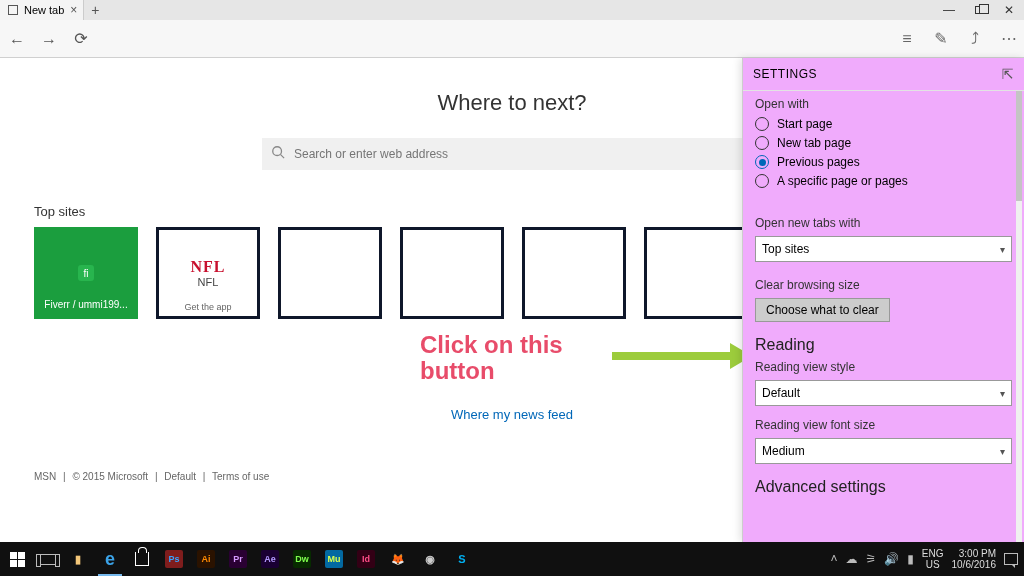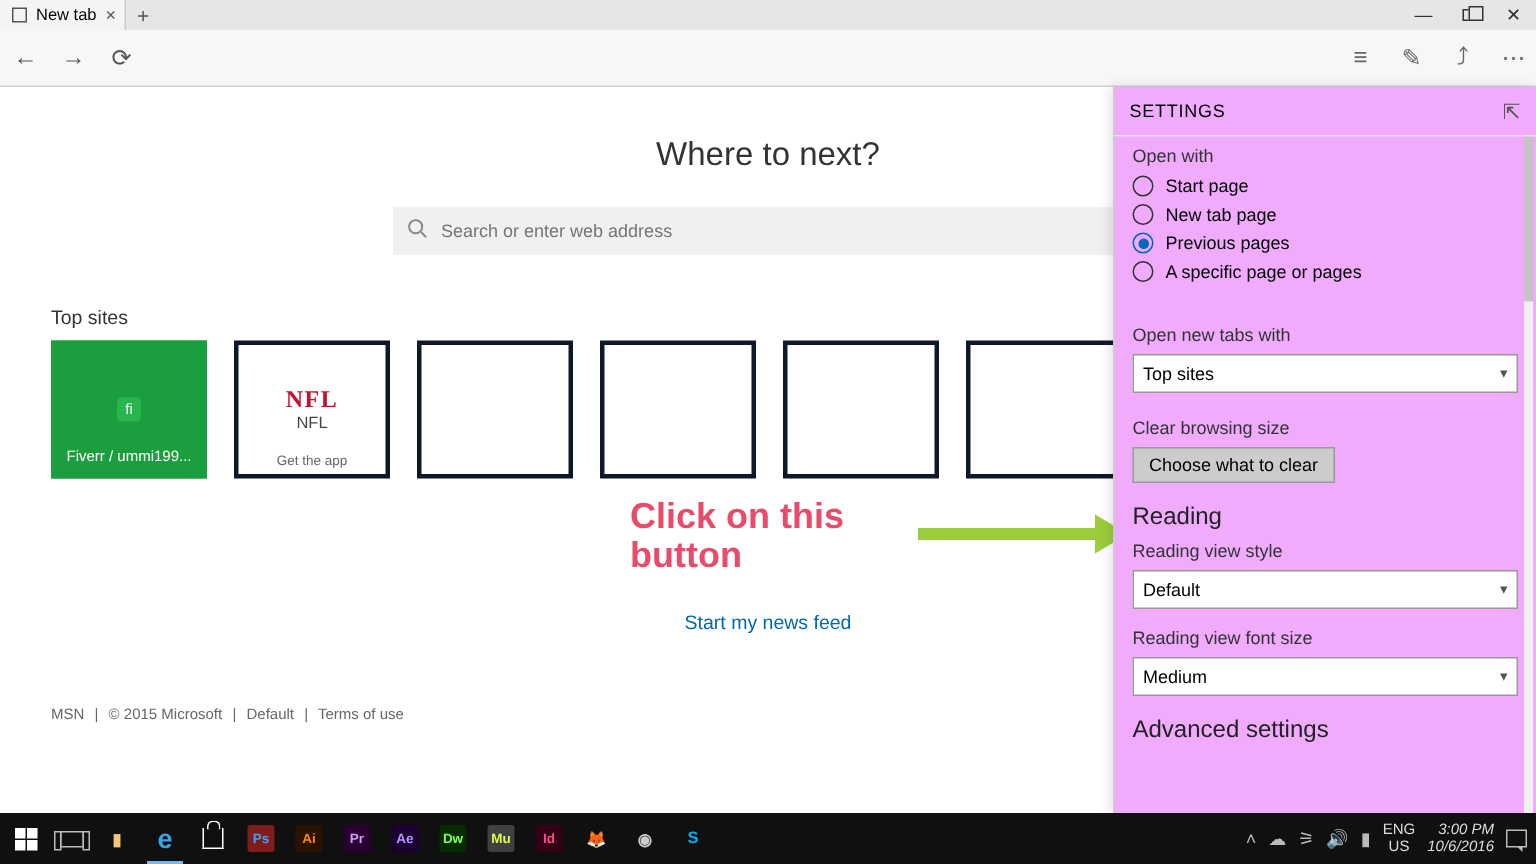--- a/index.html
+++ b/index.html
@@ -86,21 +86,21 @@
 .tapps { display:flex; align-items:center; height:34px; }
 .tapps .app { width:32px; height:34px; display:flex; align-items:center; justify-content:center; font-size:11px; font-weight:bold; cursor:pointer; position:relative; }
 .tapps .app.active::after { content:""; position:absolute; bottom:0; left:4px; right:4px; height:2px; background:#76b9ed; }
 .app.edge { color:#3ba3e8; font-size:18px; }
 .app.store { color:#fff; }
 .app.store .bag { width:14px; height:14px; border:1.5px solid #fff; border-top:none; position:relative; }
 .app.store .bag::before{ content:""; position:absolute; top:-5px; left:2px; width:7px; height:5px; border:1.5px solid #fff; border-bottom:none; border-radius:4px 4px 0 0; }
 .adobe { width:18px; height:18px; display:flex; align-items:center; justify-content:center; font-size:9px; font-weight:bold; border-radius:2px; }
 .tray { margin-left:auto; display:flex; align-items:center; gap:8px; padding-right:6px; height:34px; }
 .tray .ic { color:#bbb; font-size:12px; cursor:pointer; }
-.tray .clock { text-align:right; font-size:10px; line-height:1.1; color:#ddd;font-style:italic; }
+.tray .clock { text-align:right; font-size:10px; line-height:1.1; color:#ddd; }
 .tray .lang { font-size:10px; color:#ddd; text-align:center; line-height:1.1; }
 .tray .notif { width:14px; height:12px; border:1px solid #bbb; position:relative; }
 .tray .notif::after { content:""; position:absolute; bottom:-4px; right:2px; width:0; height:0; border-top:4px solid #bbb; border-left:4px solid transparent; }
 </style>
 </head>
 <body>
 
 <div class="titlebar">
   <div class="tab">
     <span class="tab-icon"></span>
@@ -164,21 +164,21 @@
   <div class="callout">
     <div>Click on this</div>
     <div>button</div>
   </div>
   <div class="arrow">
     <div class="shaft"></div>
       <div class="head"></div>
   </div>
 
   <div class="newslink">
-    <a>Start my news feed</a>
+    <a>Where my news feed</a>
   </div>
 
   <div class="footer">
     <span>MSN</span>
     <span class="sep">|</span>
     <span>© 2015 Microsoft</span>
     <span class="sep">|</span>
     <span>Default</span>
     <span class="sep">|</span>
     <span>Terms of use</span>
@@ -267,21 +267,21 @@
     <div class="app">
         <span class="adobe" style="background:#2a0033;color:#d699ff">Pr</span>
       </div>
     <div class="app">
         <span class="adobe" style="background:#1a0033;color:#b399ff">Ae</span>
       </div>
     <div class="app">
         <span class="adobe" style="background:#072b00;color:#7fff4d">Dw</span>
       </div>
     <div class="app">
-        <span class="adobe" style="background:#404040;color:#d9ff4d">Mu</span>
+        <span class="adobe" style="background:#0369a1;color:#d9ff4d">Mu</span>
       </div>
     <div class="app">
         <span class="adobe" style="background:#330015;color:#ff4d88">Id</span>
       </div>
     <div class="app" style="color:#ff9500">🦊</div>
     <div class="app">◉</div>
     <div class="app" style="color:#00aff0">S</div>
   </div>
   <div class="tray">
     <span class="ic">˄</span>

